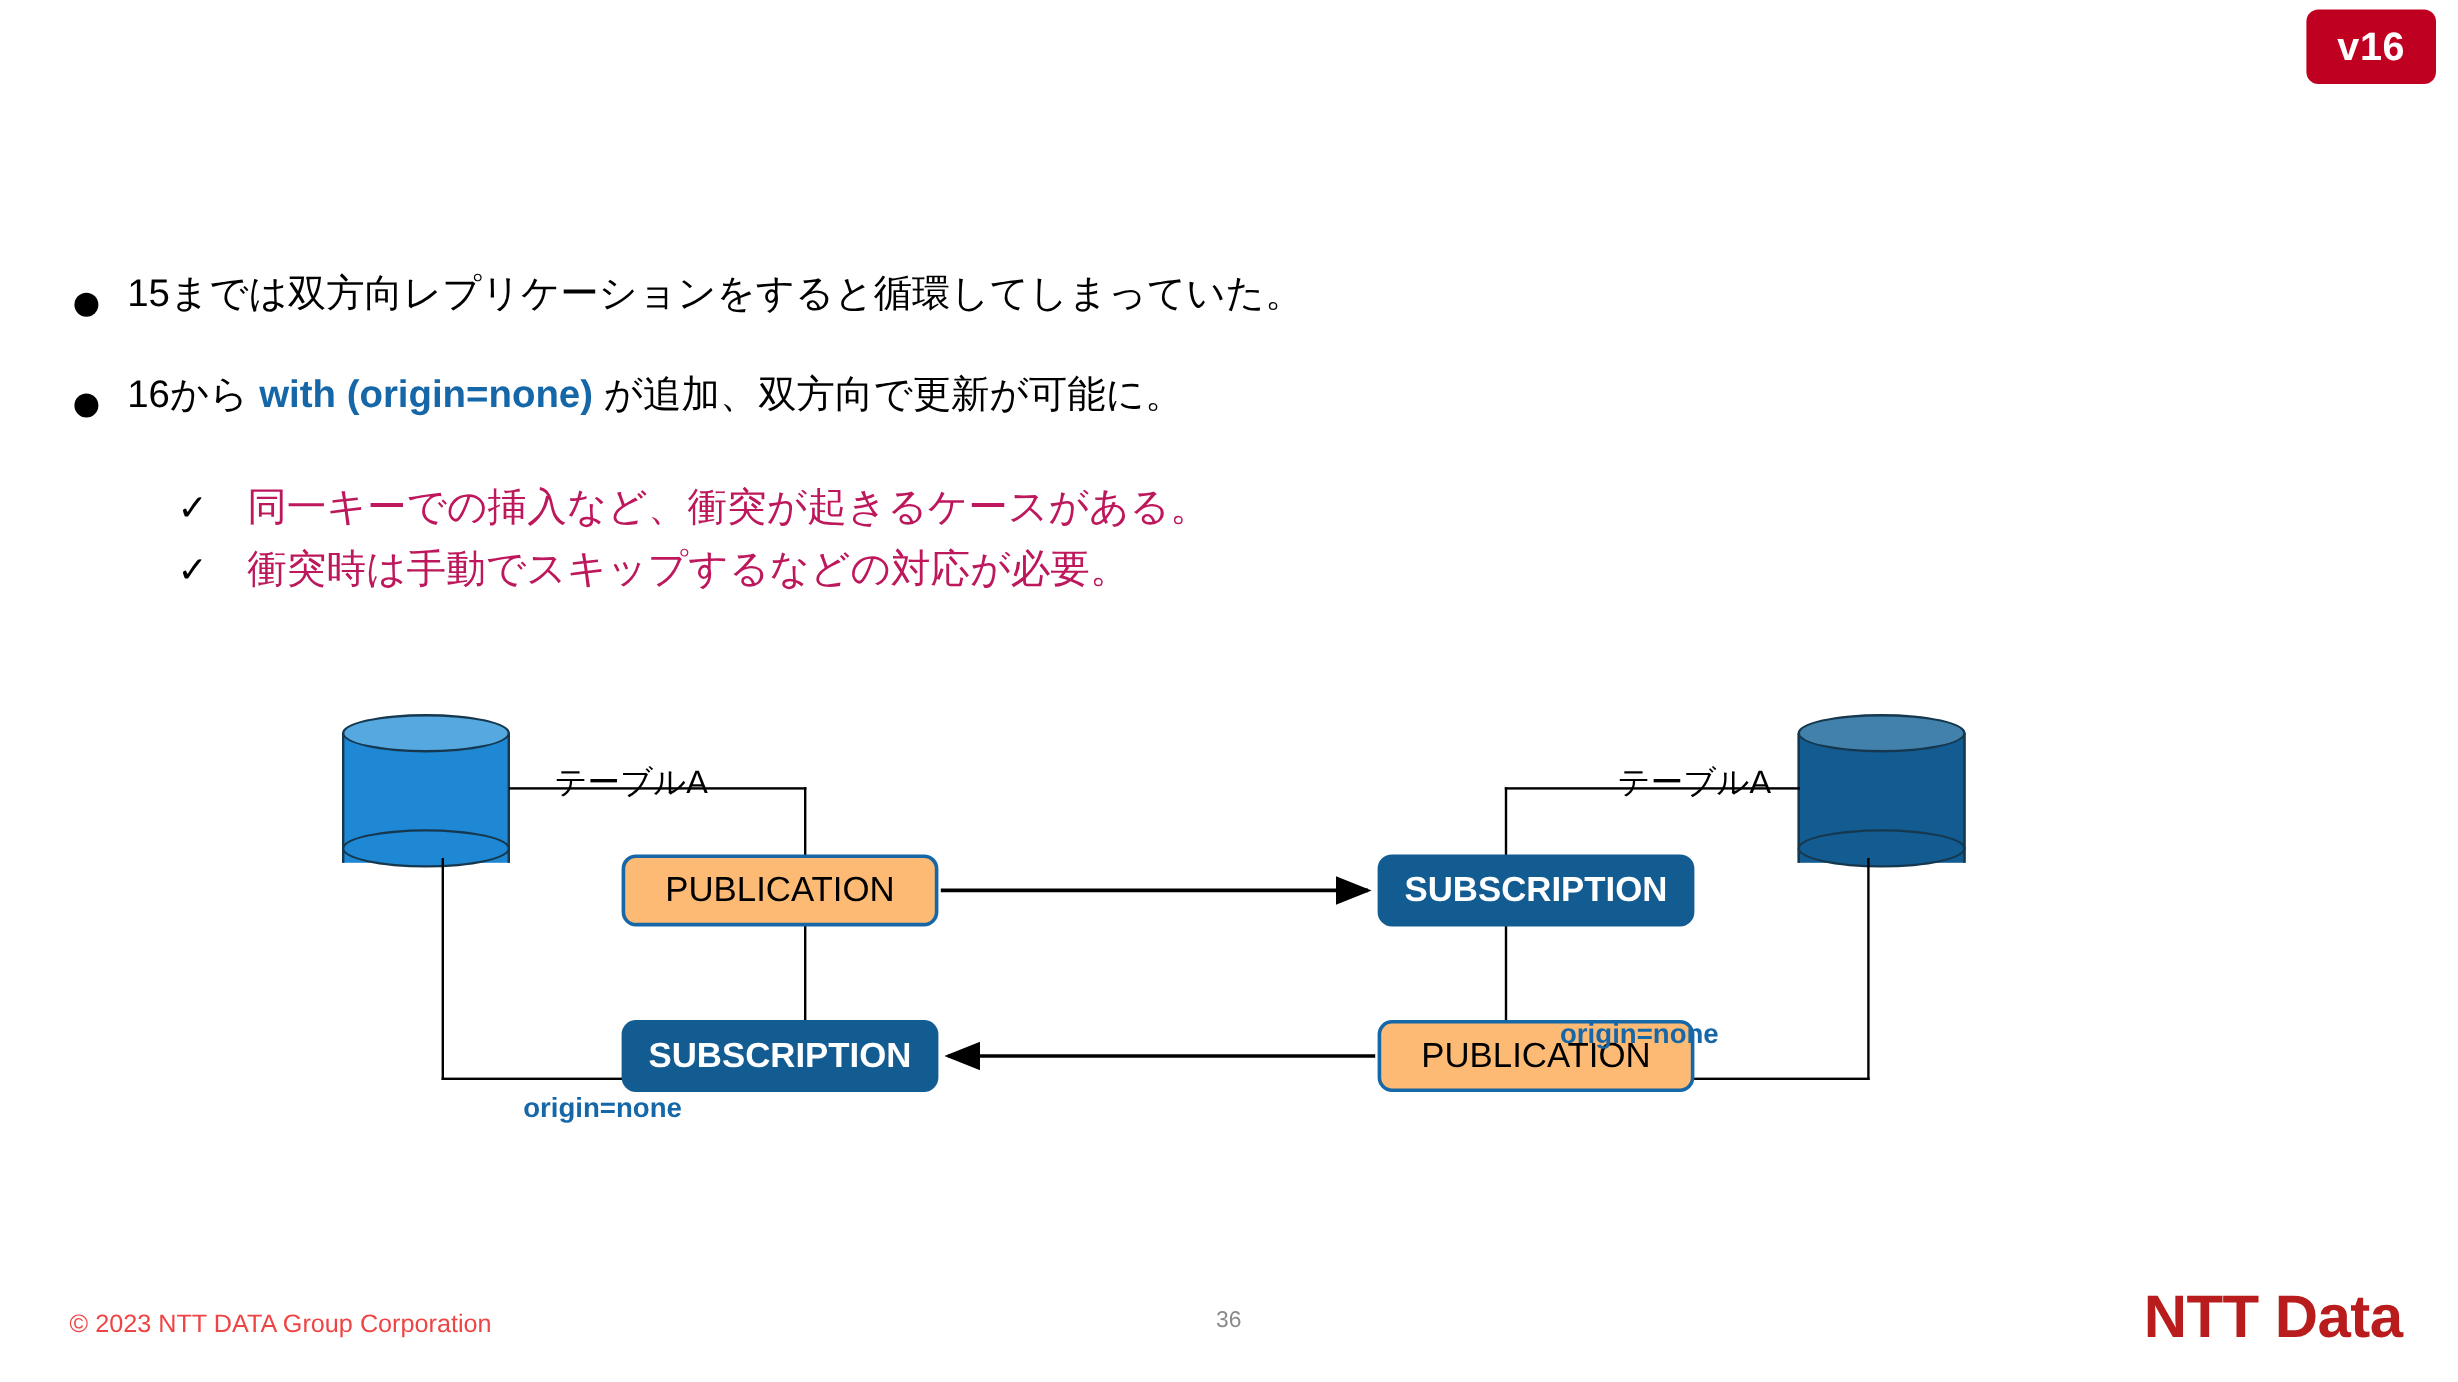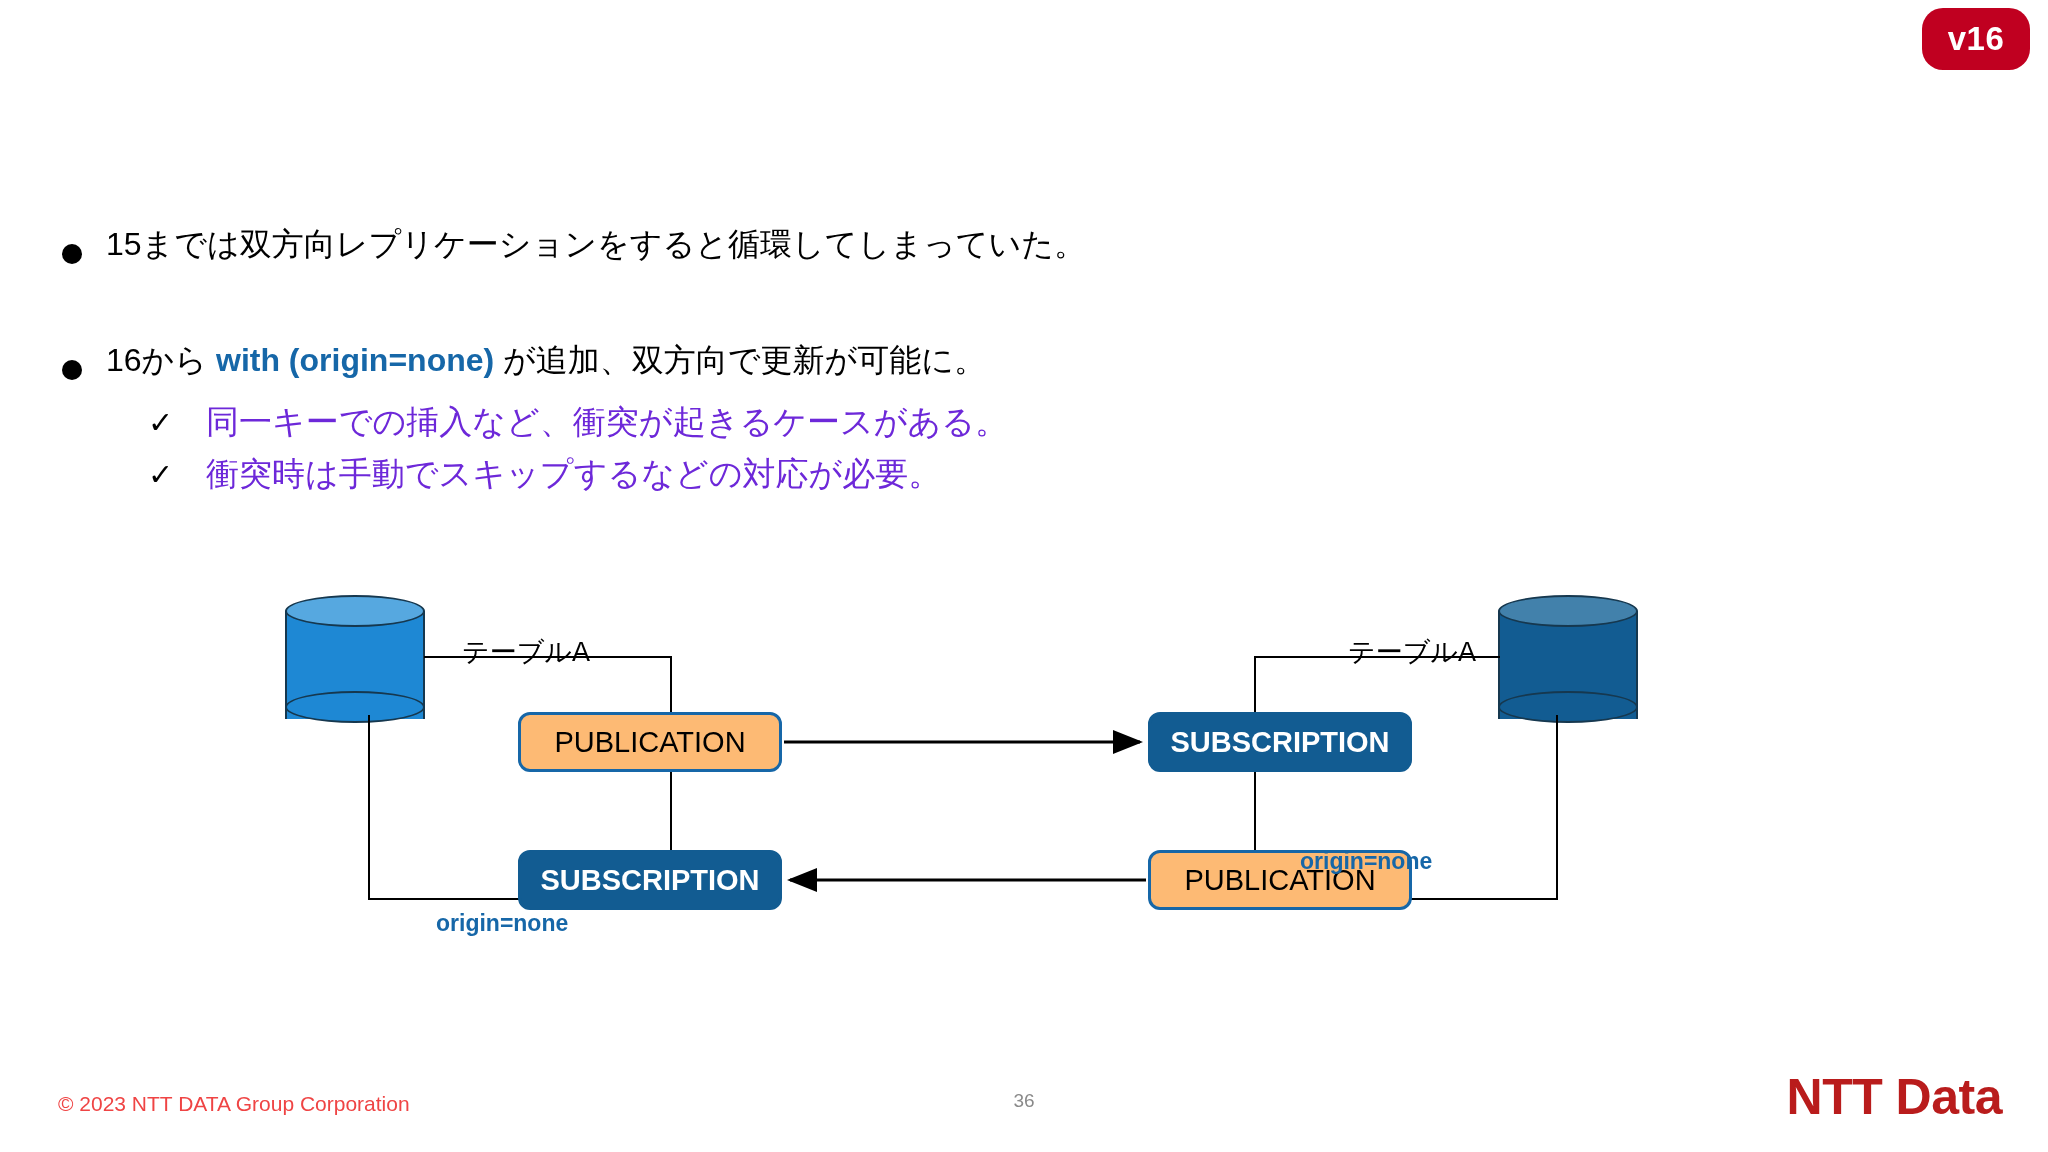--- a/index.html
+++ b/index.html
@@ -19,21 +19,21 @@
   }
 
   
   .version-badge {
     position: absolute;
     top: 8px;
     right: 18px;
     width: 108px;
     height: 62px;
     background: #C00020;
-    border-radius: 21px;
+    border-radius: 10px;
     display: flex;
     align-items: center;
     justify-content: center;
     color: #ffffff;
     font-size: 33px;
     font-weight: bold;
     letter-spacing: 0.5px;
   }
 
   
@@ -63,21 +63,21 @@
     margin-right: 24px;
     margin-top: 18px;
     flex: none;
   }
   .bullet-text {
     font-size: 32px;
     color: #000000;
     line-height: 1.18;
   }
   .bullet-1 { left: 62px; top: 226px; }
-  .bullet-2 { left: 62px; top: 310px; margin-top: 32px; }
+  .bullet-2 { left: 62px; top: 310px; }
 
   .code-hl {
     color: #1667A8;
     font-weight: bold;
   }
 
   
   .sub-row {
     position: absolute;
     display: flex;
@@ -86,21 +86,21 @@
   }
   .sub-check {
     font-size: 30px;
     color: #000000;
     width: 58px;
     flex: none;
     text-align: left;
   }
   .sub-text {
     font-size: 33px;
-    color: #6d28d9;
+    color: #be185d;
   }
   .sub-1 { left: 148px; top: 400px; }
   .sub-2 { left: 148px; top: 452px; }
 
   
   #diagram {
     position: absolute;
     left: 0;
     top: 560px;
     width: 2044px;

